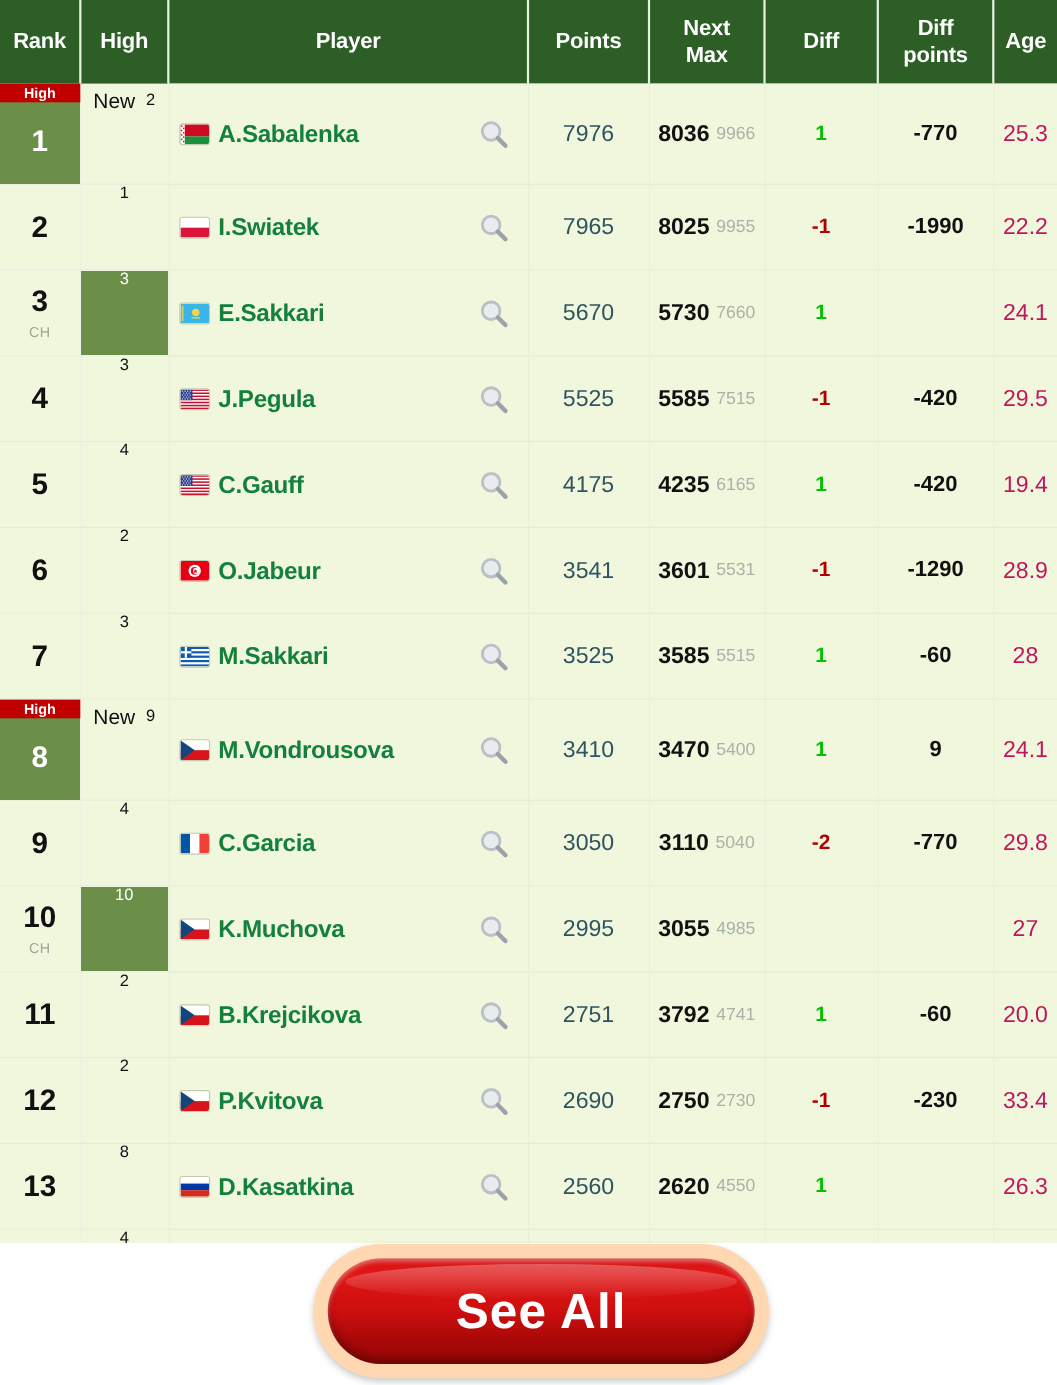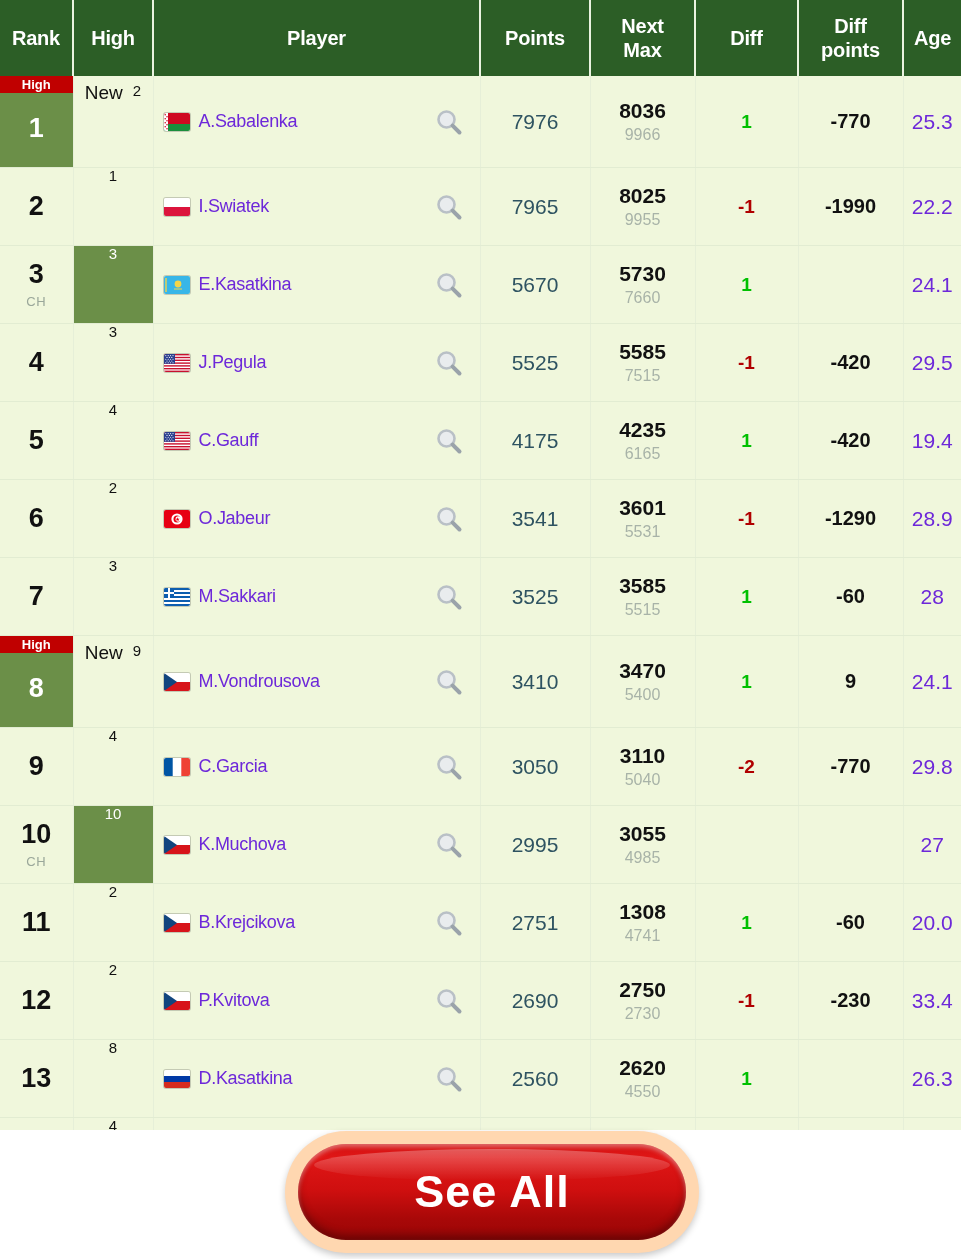--- a/index.html
+++ b/index.html
@@ -147,23 +147,23 @@
     width: 26px;
     height: 18px;
     flex: 0 0 26px;
     margin-right: 9px;
     border-radius: 2px;
     box-shadow: 0 0 0 1px rgba(0,0,0,0.18);
     position: relative;
     overflow: hidden;
   }
   .player-name {
-    font-size: 18px;
-    font-weight: normal;
-    color: #6d28d9;
+    font-size: 22px;
+    font-weight: bold;
+    color: #15803d;
     white-space: nowrap;
     letter-spacing: -0.3px;
   }
   .magnifier {
     margin-left: auto;
     flex: 0 0 34px;
     display: flex;
     align-items: center;
     justify-content: center;
     padding-right: 4px;
@@ -172,21 +172,21 @@
   
   .cell-points {
     text-align: center;
     font-size: 21px;
     color: #2e5361;
   }
   .cell-nextmax { text-align: center; padding: 0 !important; }
   .nm-inner {
     height: 77px;
     display: flex;
-    flex-direction: column;
+    flex-direction: row;
     align-items: center;
     justify-content: center;
     gap: 6px;
   }
   .nm-top {
     font-size: 21px;
     font-weight: bold;
     color: #111111;
     line-height: 1;
   }
@@ -204,21 +204,21 @@
   .diff-down { color: #b00000; }
   .cell-diffpts {
     text-align: center;
     font-size: 20px;
     font-weight: bold;
     color: #111111;
   }
   .cell-age {
     text-align: center;
     font-size: 21px;
-    color: #6d28d9;
+    color: #be185d;
   }
 
   
   #see-all-wrap {
     position: absolute;
     left: 0;
     right: 0;
     bottom: 6px;
     display: flex;
     justify-content: center;
@@ -416,21 +416,21 @@
           </div>
         </td>
         <td class="cell-player">
           <div class="player-inner">
             <span class="flag"><svg width="26" height="18" viewBox="0 0 26 18" preserveAspectRatio="none">
                 <rect width="26" height="18" fill="#38b6e8"></rect>
                 <circle cx="14" cy="8" r="3.4" fill="#f5d547"></circle>
                 <rect x="1.2" y="2" width="1.6" height="14" fill="#f5d547" opacity="0.85"></rect>
                 <path d="M10 13 h8" stroke="#f5d547" stroke-width="1.1"></path>
               </svg></span>
-            <span class="player-name">E.Kasatkina</span>
+            <span class="player-name">E.Sakkari</span>
             <span class="magnifier">
               <svg width="30" height="30" viewBox="0 0 30 30">
                 <circle cx="12.5" cy="12.5" r="8" fill="#e9ecee" stroke="#b9c0c6" stroke-width="2.6"></circle>
                 <line x1="18.6" y1="18.6" x2="25.5" y2="25.5" stroke="#9aa3aa" stroke-width="4" stroke-linecap="round"></line>
               </svg>
             </span>
           </div>
         </td>
         <td class="cell-points">5670</td>
         <td class="cell-nextmax">
@@ -801,21 +801,21 @@
               <svg width="30" height="30" viewBox="0 0 30 30">
                 <circle cx="12.5" cy="12.5" r="8" fill="#e9ecee" stroke="#b9c0c6" stroke-width="2.6"></circle>
                 <line x1="18.6" y1="18.6" x2="25.5" y2="25.5" stroke="#9aa3aa" stroke-width="4" stroke-linecap="round"></line>
               </svg>
             </span>
           </div>
         </td>
         <td class="cell-points">2751</td>
         <td class="cell-nextmax">
           <div class="nm-inner">
-            <div class="nm-top">1308</div>
+            <div class="nm-top">3792</div>
             <div class="nm-bot">4741</div>
           </div>
         </td>
         <td class="cell-diff"><span class="diff-up">1</span></td>
         <td class="cell-diffpts">-60</td>
         <td class="cell-age">20.0</td>
       </tr>
       <tr>
         <td class="cell-rank">
           <div class="rank-inner">

